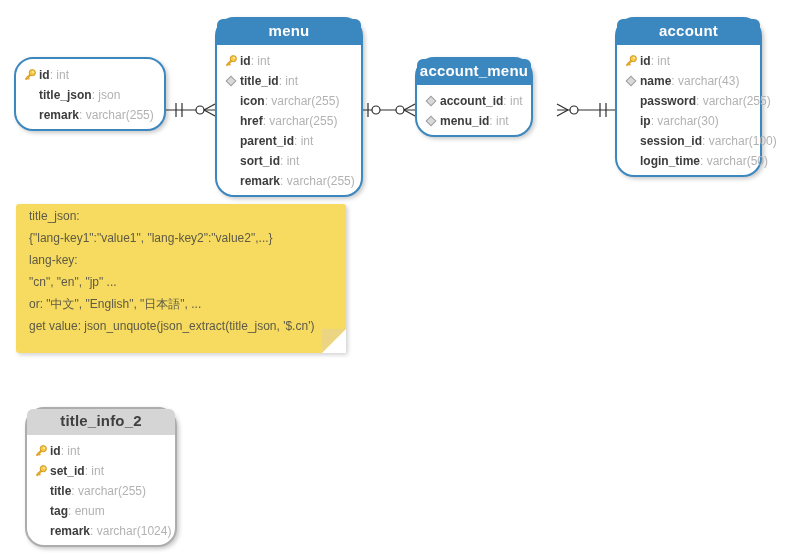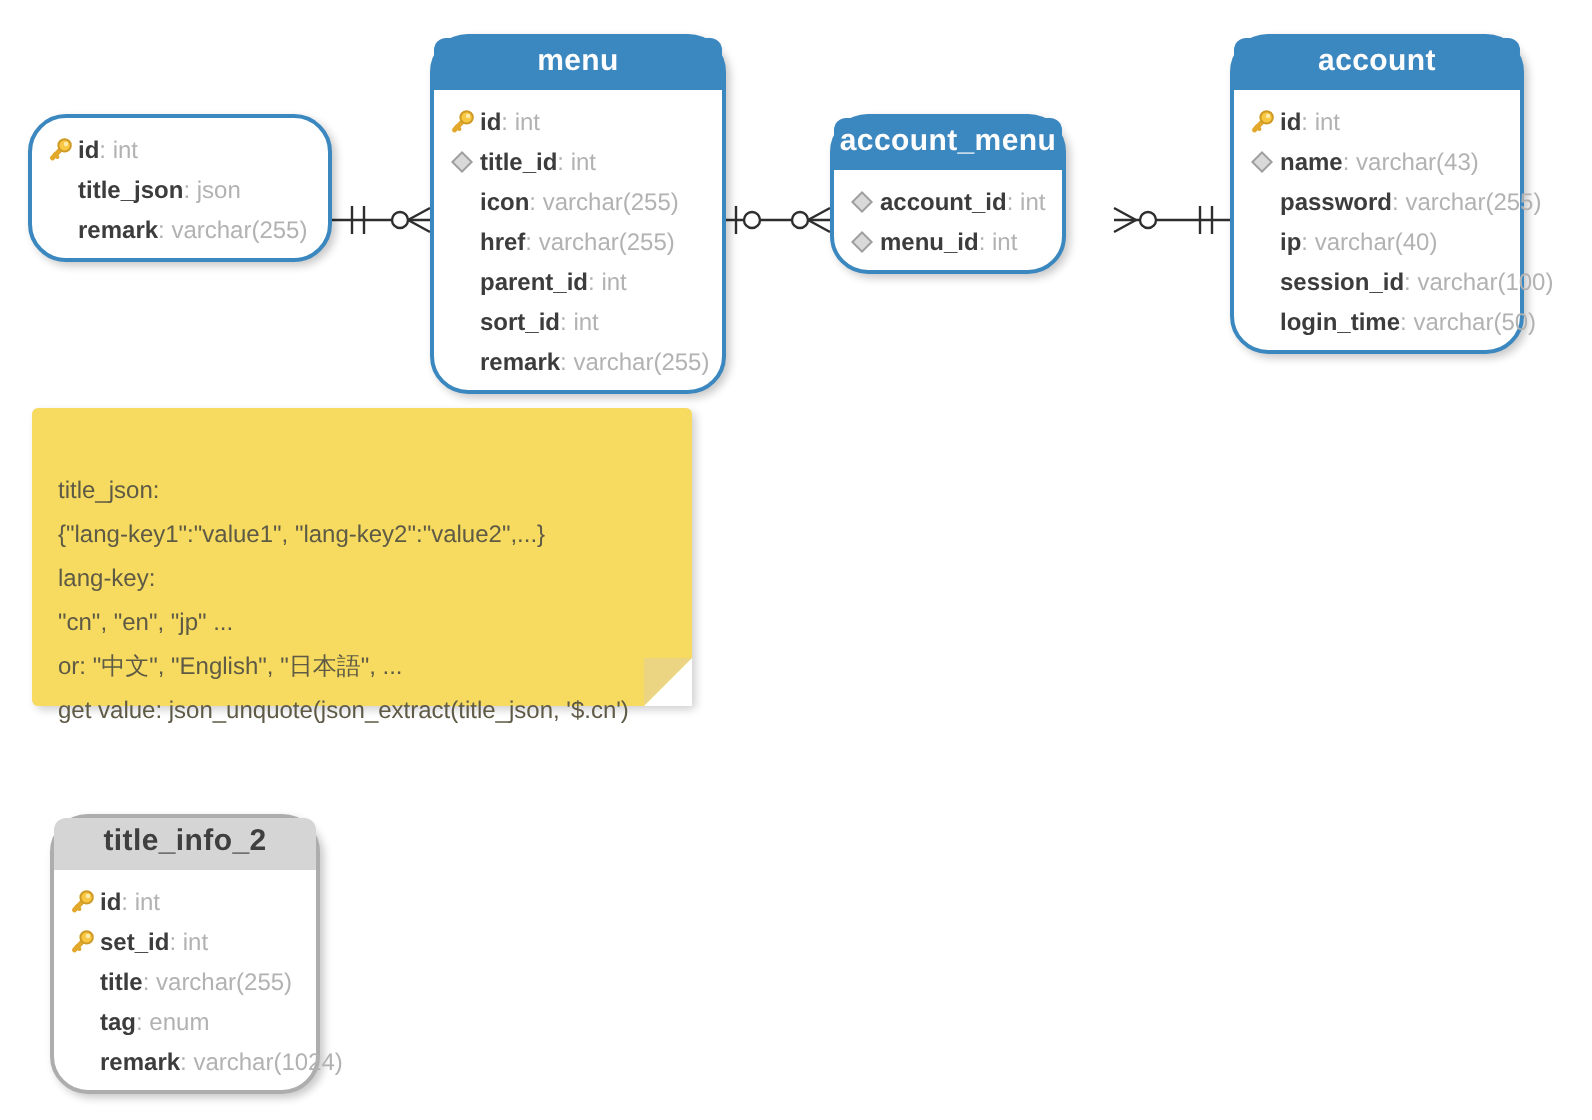--- a/index.html
+++ b/index.html
@@ -19,21 +19,21 @@
   .fname { color:#3C3C3C; font-weight:bold; }
   .ftype { color:#B2B2B2; }
   .ftype::before { content:": "; }
 
   .er-table.gray { border-color:#ADADAD; }
   .er-table.gray .er-header { background:#D5D5D5; color:#3F3F3F; }
 
   
   .note { position:absolute; left:16px; top:204px; width:330px; height:149px;
           background:#F6DB60; border-radius:3px; box-shadow:2px 2px 4px rgba(0,0,0,.18);
-          padding:30px 14px 0 13px; }
+          padding:1px 14px 0 13px; }
   .note-line { font-size:12px; color:#5E5A45; line-height:22px; white-space:nowrap; }
   .note-fold-flap { position:absolute; right:0; bottom:0; width:0; height:0;
           border-top:24px solid #EBD583; border-right:24px solid transparent; filter:none; }
   .note-fold-white { position:absolute; right:0; bottom:0; width:0; height:0;
           border-left:24px solid transparent; border-bottom:24px solid #ffffff; }
   .note-fold-wrap { position:absolute; right:0; bottom:0; width:24px; height:24px; }
 
   
   #connectors { position:absolute; left:0; top:0; width:796px; height:560px; }
   #connectors * { vector-effect:non-scaling-stroke; }
@@ -201,21 +201,21 @@
           <span class="ftype">varchar(43)</span>
       </div>
       <div class="er-row">
         <span class="icon-cell"></span>
         <span class="fname">password</span>
           <span class="ftype">varchar(255)</span>
       </div>
       <div class="er-row">
         <span class="icon-cell"></span>
         <span class="fname">ip</span>
-          <span class="ftype">varchar(40)</span>
+          <span class="ftype">varchar(30)</span>
       </div>
       <div class="er-row">
         <span class="icon-cell"></span>
         <span class="fname">session_id</span>
           <span class="ftype">varchar(100)</span>
       </div>
       <div class="er-row">
         <span class="icon-cell"></span>
         <span class="fname">login_time</span>
           <span class="ftype">varchar(50)</span>
@@ -229,21 +229,21 @@
     <div class="note-line">lang-key:</div>
     <div class="note-line">"cn", "en", "jp" ...</div>
     <div class="note-line">or: "中文", "English", "日本語", ...</div>
     <div class="note-line">get value: json_unquote(json_extract(title_json, '$.cn')</div>
     <div class="note-fold-wrap">
       <div class="note-fold-flap"></div>
       <div class="note-fold-white"></div>
     </div>
   </div>
 
-  <div class="er-table gray" style="left:25px; top:407px; width:135px;">
+  <div class="er-table gray" style="left:25px; top:407px; width:152px;">
     <div class="er-header">title_info_2</div>
     <div class="er-body">
       <div class="er-row">
         <span class="icon-cell">
             <svg width="14" height="14" viewBox="0 0 14 14">
               <line x1="8" y1="6" x2="3.2" y2="11" stroke="#E2A82C" stroke-width="2.4" stroke-linecap="round"></line>
               <line x1="4.4" y1="9.2" x2="5.7" y2="10.5" stroke="#E2A82C" stroke-width="2" stroke-linecap="round"></line>
               <circle cx="9.3" cy="4.7" r="3.1" fill="#F8C843" stroke="#CE9A25" stroke-width="1"></circle>
               <circle cx="10" cy="4" r="1.1" fill="#FCEBAD"></circle>
             </svg>

